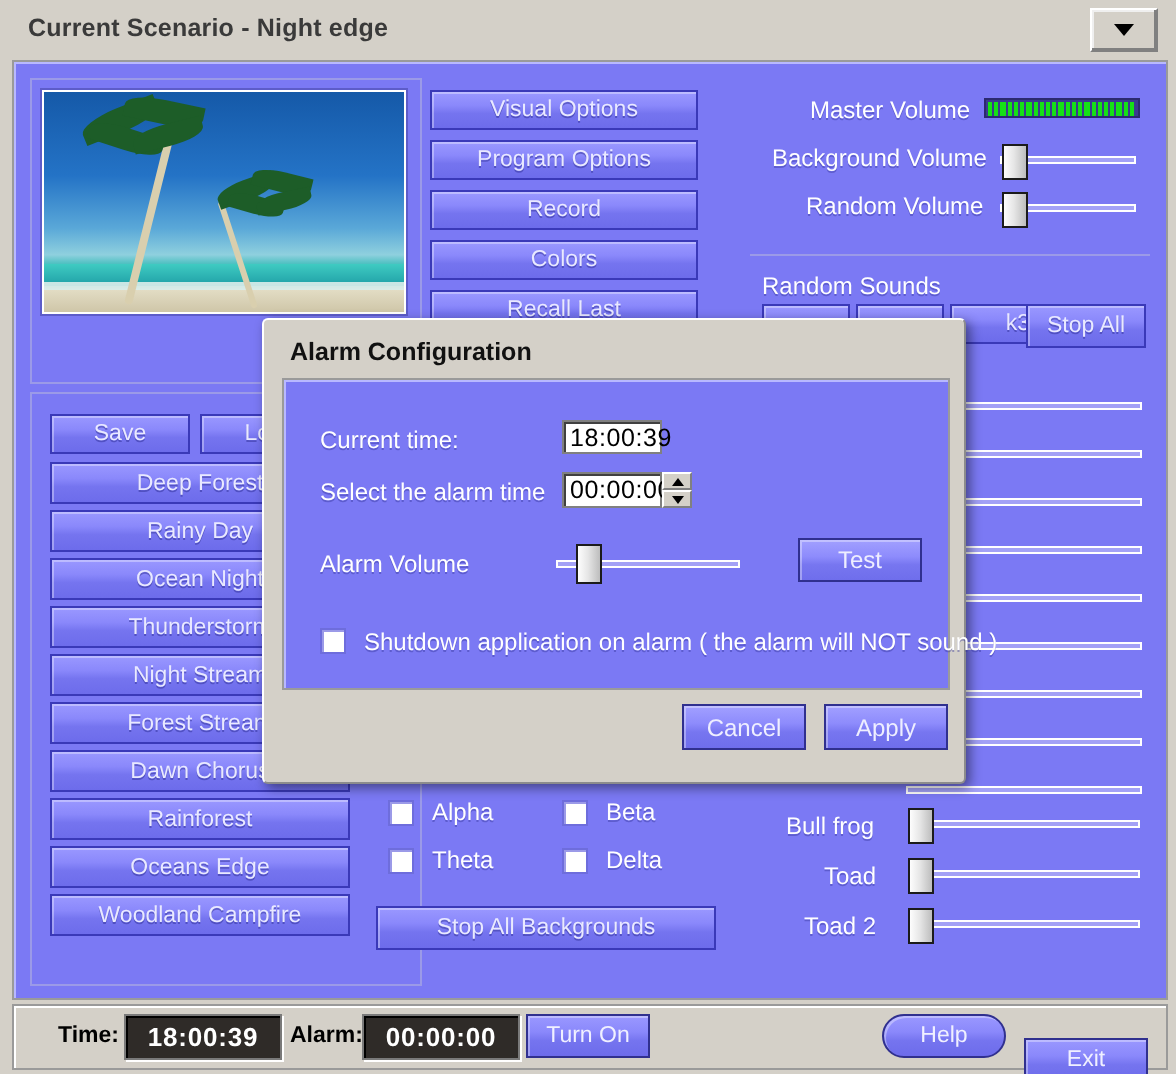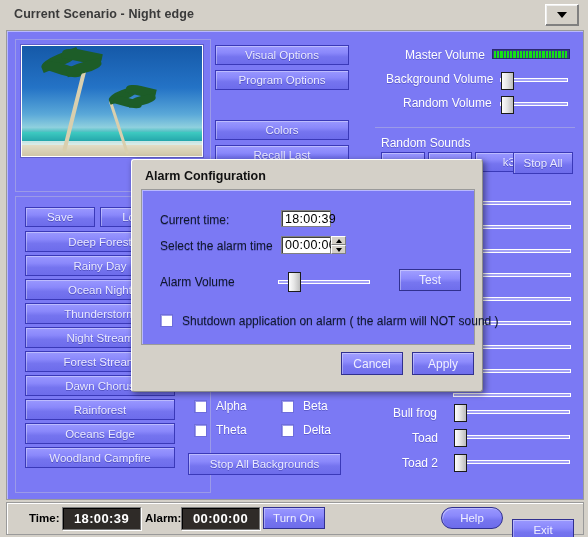--- a/index.html
+++ b/index.html
@@ -87,21 +87,21 @@
 
   
   .dlg{position:absolute;left:131px;top:159px;width:350px;height:231px;
     background:#d4d0c8;border:1px solid #8c8c8c;
     border-top-color:#ffffff;border-left-color:#ffffff;
     box-shadow:2px 2px 6px rgba(0,0,0,.45);
     border-radius:3px;}
   .dlg-title{position:absolute;left:13px;top:9px;font-size:12.5px;font-weight:bold;color:#111;}
   .dlg-body{position:absolute;left:9px;top:29px;width:332px;height:154px;
     background:#7b79f4;border:1px solid #9a9a9a;box-shadow:inset 1px 1px 0 #b8b8ff;}
-  .dlg-lbl{position:absolute;color:#0f172a;font-size:12px;white-space:nowrap;text-shadow:0 1px 0 rgba(50,50,150,.4);}
+  .dlg-lbl{position:absolute;color:#ffffff;font-size:12px;white-space:nowrap;text-shadow:0 1px 0 rgba(50,50,150,.4);}
   .tfield{position:absolute;background:#fff;border:1px solid #808080;
     box-shadow:inset 1px 1px 0 #404040;color:#000;font-size:12.5px;
     display:flex;align-items:center;padding-left:3px;box-sizing:border-box;letter-spacing:.3px;}
   .spin{position:absolute;width:15px;display:flex;flex-direction:column;}
   .spin div{flex:1;background:#d4d0c8;border:1px solid #808080;border-top-color:#fff;border-left-color:#fff;
     display:flex;align-items:center;justify-content:center;box-sizing:border-box;cursor:pointer;}
   .spin .up{width:0;height:0;border-left:3px solid transparent;border-right:3px solid transparent;border-bottom:4px solid #000;}
   .spin .dn{width:0;height:0;border-left:3px solid transparent;border-right:3px solid transparent;border-top:4px solid #000;}
   .dbtn{position:absolute;
     background:linear-gradient(180deg,#a2a0ff 0%, #8d8bfc 42%, #7776f0 62%, #6f6eec 100%);
@@ -140,20 +140,21 @@
       <div class="trunk" style="left:104px;top:52px;width:3px;height:56px;transform:rotate(-18deg);border-radius:2px;"></div>
       <div class="frond" style="left:86px;top:44px;width:30px;height:10px;transform:rotate(-20deg);"></div>
       <div class="frond" style="left:104px;top:40px;width:30px;height:10px;transform:rotate(14deg);"></div>
       <div class="frond" style="left:92px;top:52px;width:28px;height:9px;transform:rotate(16deg);"></div>
       <div class="frond" style="left:106px;top:50px;width:28px;height:9px;transform:rotate(-12deg);"></div>
     </div>
 
 
     <div class="btn" style="position:absolute;left:208px;top:14px;width:134px;height:20px;">Visual Options</div>
     <div class="btn" style="position:absolute;left:208px;top:39px;width:134px;height:20px;">Program Options</div>
+    <div class="btn" style="position:absolute;left:208px;top:64px;width:134px;height:20px;">Record</div>
     <div class="btn" style="position:absolute;left:208px;top:89px;width:134px;height:20px;">Colors</div>
     <div class="btn" style="position:absolute;left:208px;top:114px;width:134px;height:20px;">Recall Last</div>
 
     <div class="lbl" style="position:absolute;left:398px;top:17px;">Master Volume</div>
     <div class="led" style="left:485px;top:18px;width:78px;">
       <i></i>
         <i></i>
         <i></i>
         <i></i>
         <i></i>
@@ -265,21 +266,21 @@
 
     <div class="cb" style="position:absolute;left:274px;top:369px;"></div>
     <div class="lbl" style="position:absolute;left:296px;top:368px;">Beta</div>
 
     <div class="cb" style="position:absolute;left:187px;top:393px;"></div>
     <div class="lbl" style="position:absolute;left:209px;top:392px;">Theta</div>
 
     <div class="cb" style="position:absolute;left:274px;top:393px;"></div>
     <div class="lbl" style="position:absolute;left:296px;top:392px;">Delta</div>
 
-    <div class="btn" style="position:absolute;left:181px;top:422px;width:153px;height:22px;">Stop All Backgrounds</div>
+    <div class="btn" style="position:absolute;left:181px;top:422px;width:170px;height:22px;">Stop All Backgrounds</div>
 
   </div>
 
   <div class="dlg">
     <div class="dlg-title">Alarm Configuration</div>
 
     <div class="dlg-body">
       <div class="dlg-lbl" style="left:18px;top:23px;">Current time:</div>
       <div class="tfield" style="left:139px;top:20px;width:50px;height:17px;">18:00:39</div>
 

